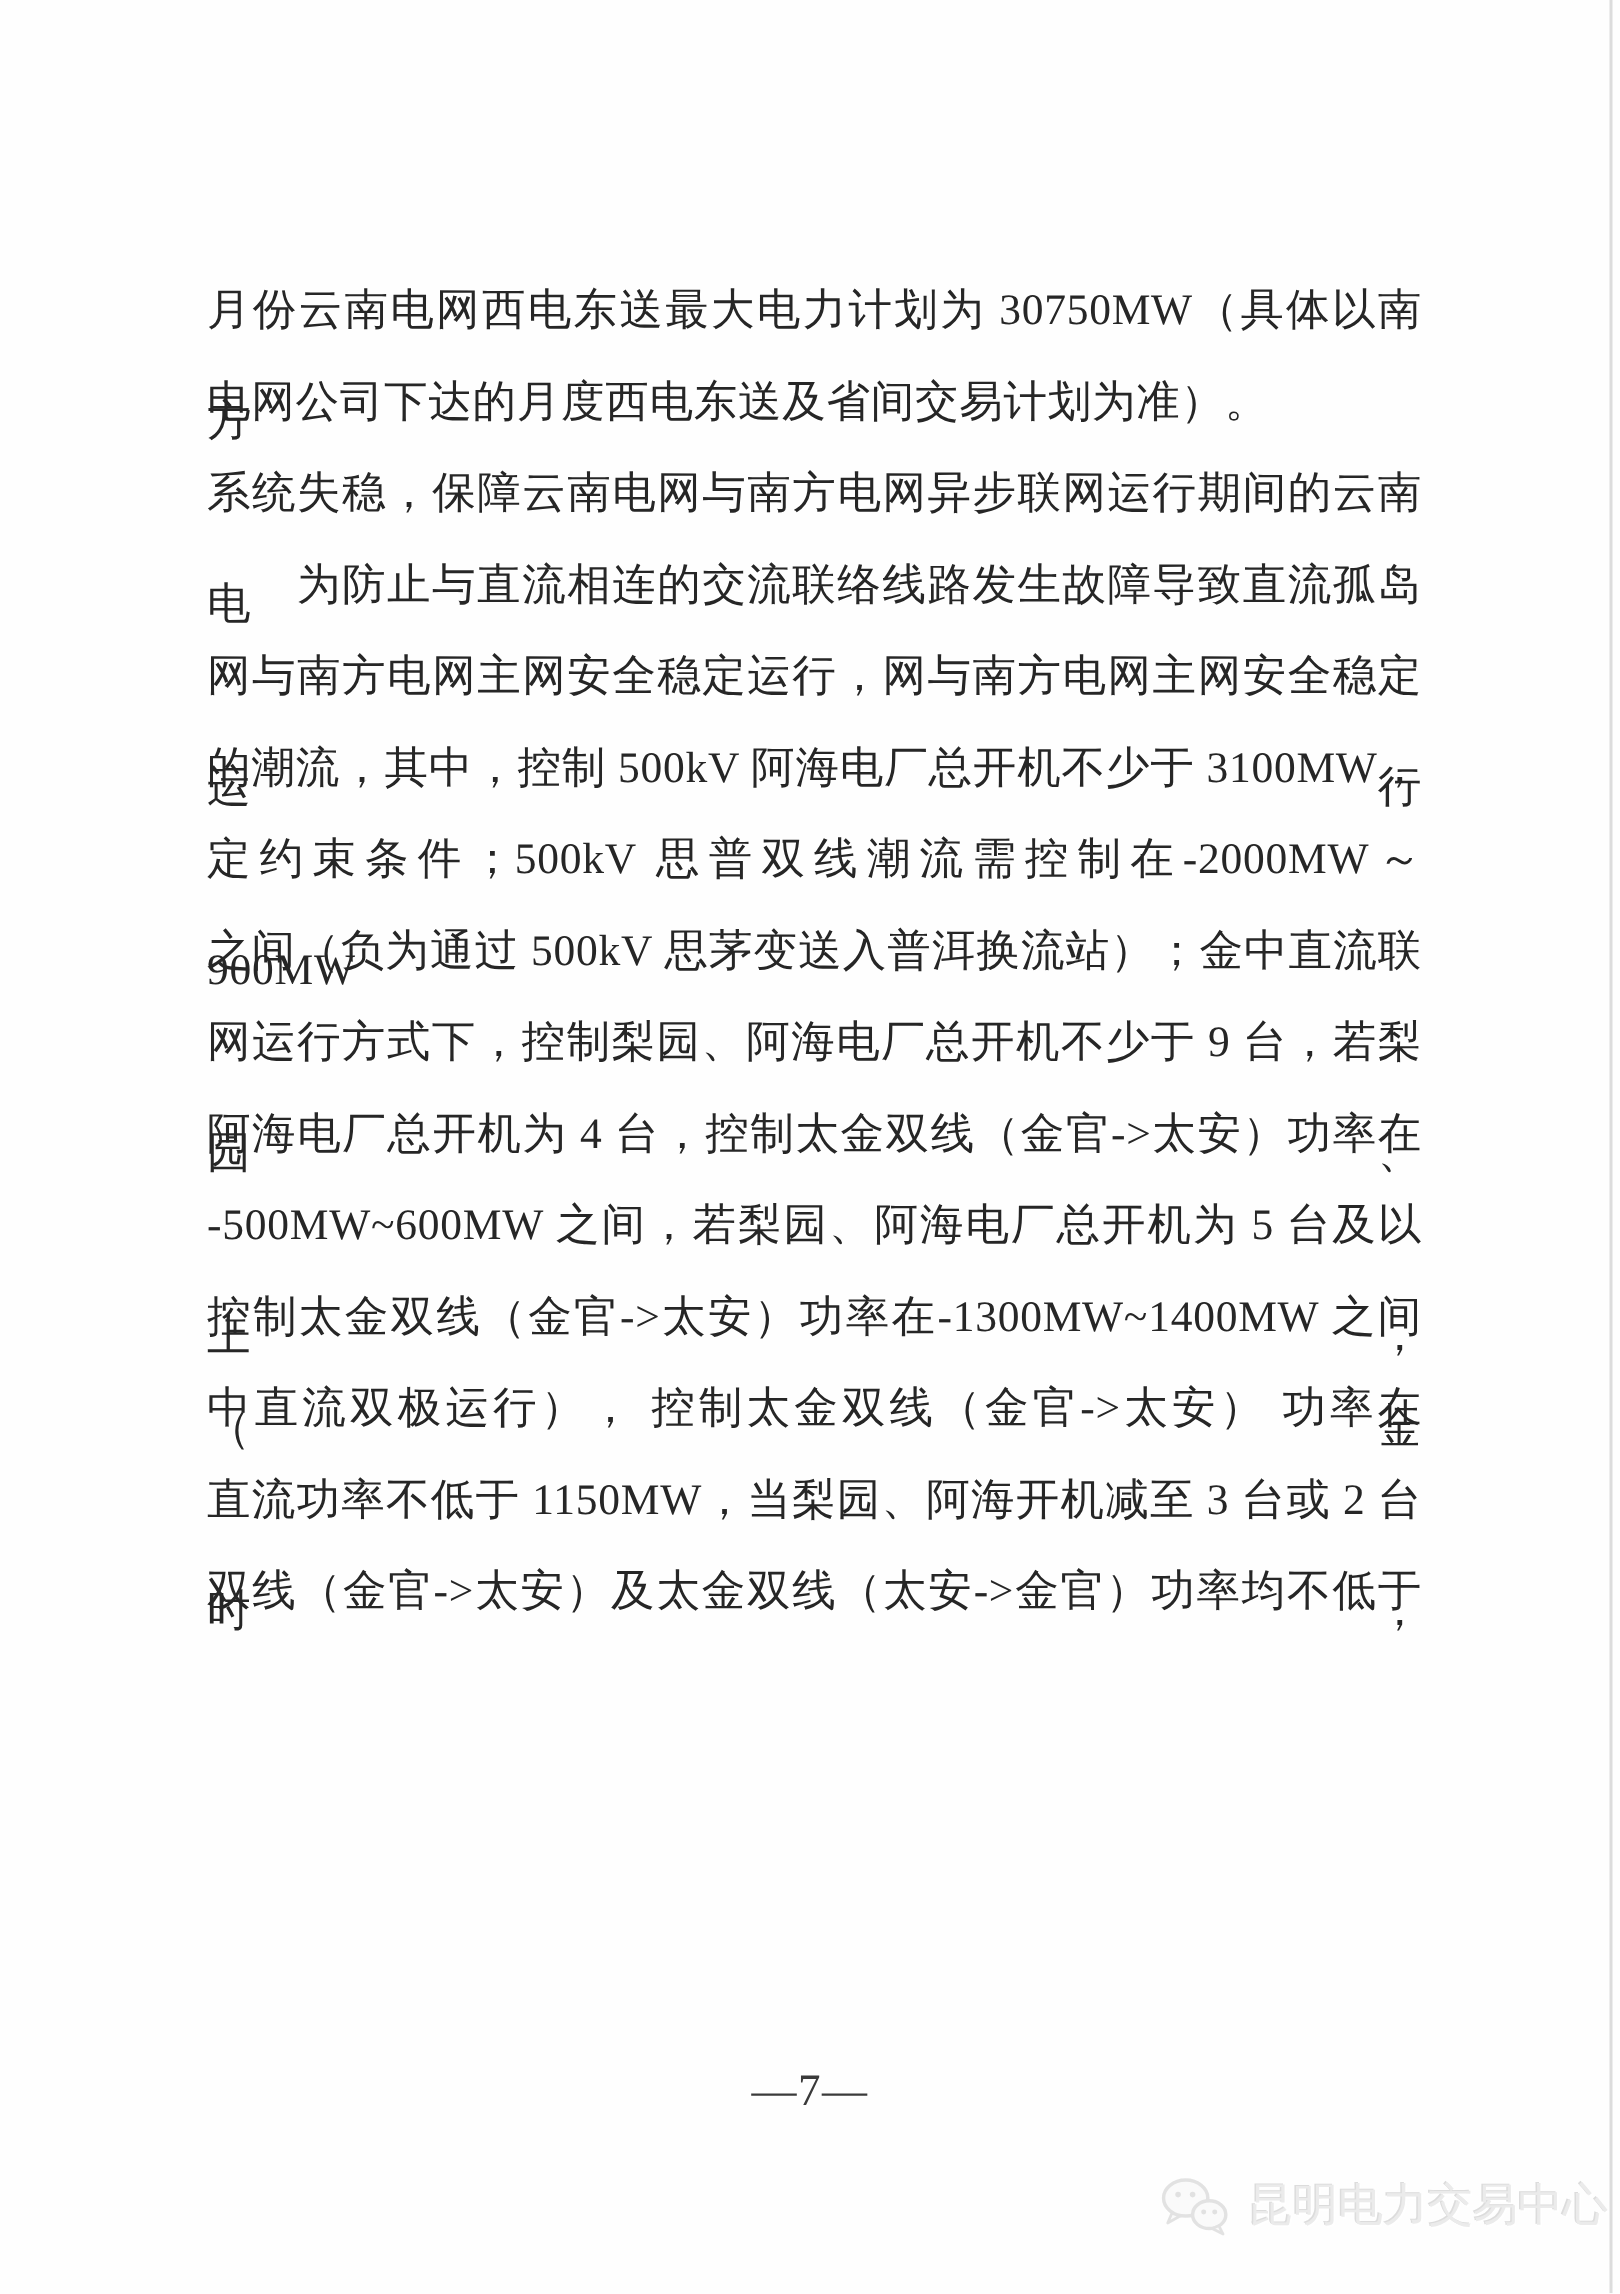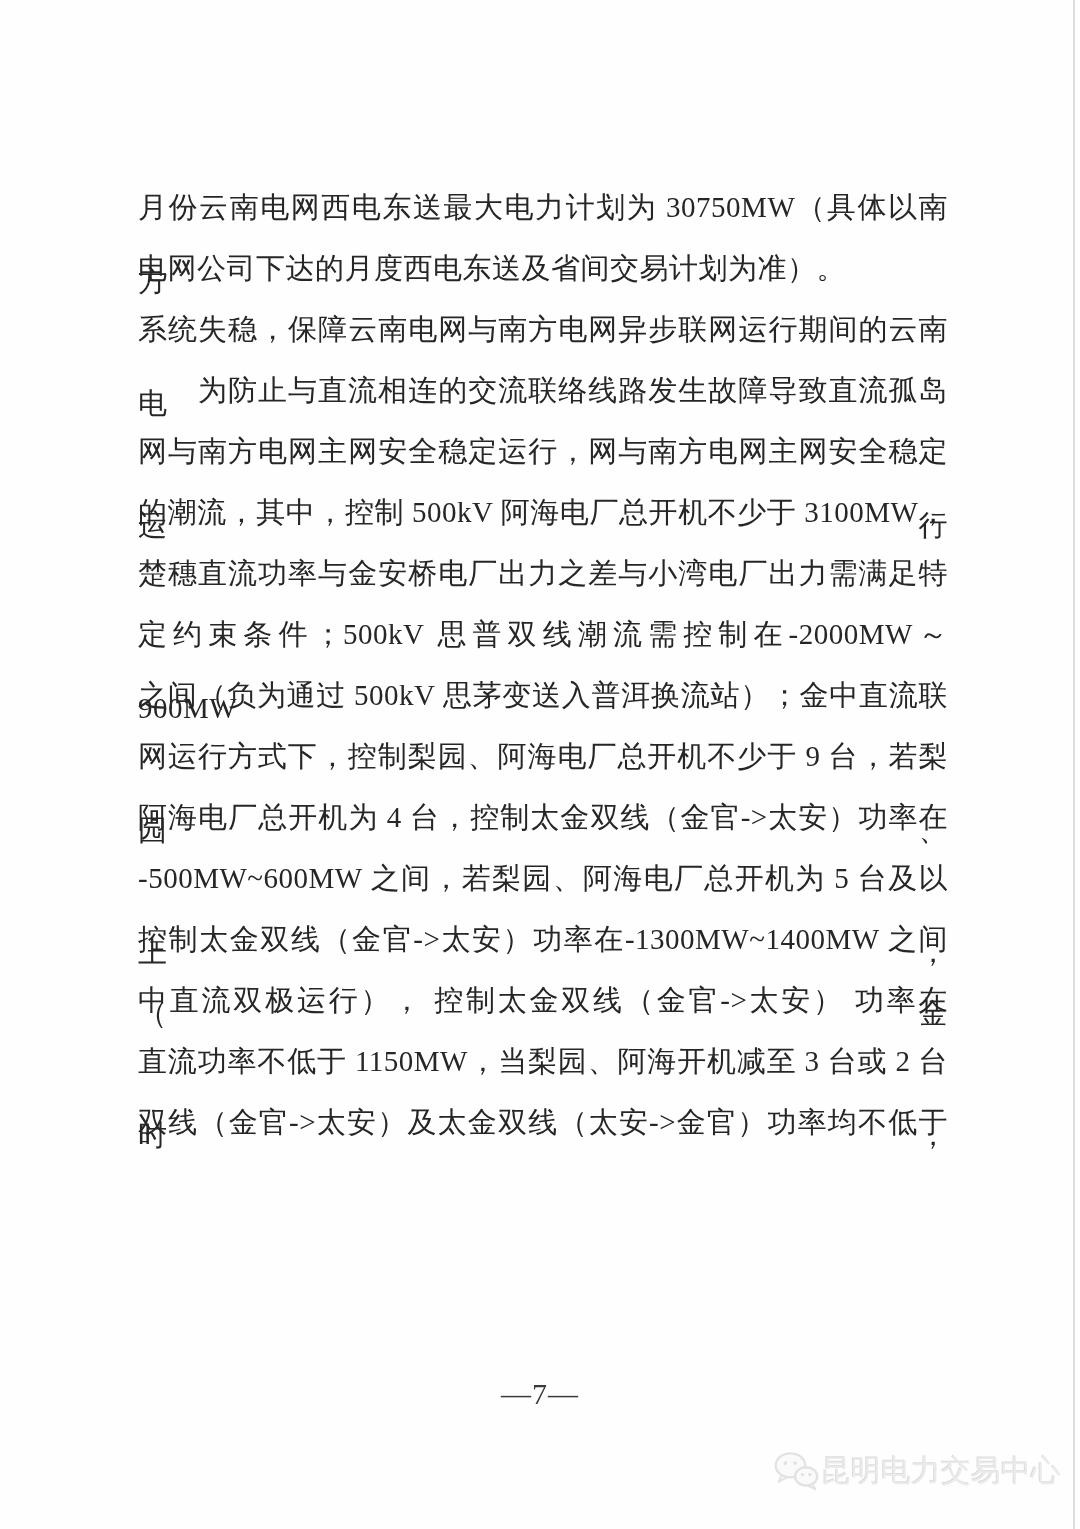--- a/index.html
+++ b/index.html
@@ -51,22 +51,22 @@
     font-size: 30px;
     line-height: 44px;
     color: #3a3a3a;
     letter-spacing: 1px;
   }
   .watermark {
     position: absolute;
     left: 772px;
     top: 1448px;
     display: flex;
-    align-items: flex-end;
-    gap: 1px;
+    align-items: center;
+    gap: 12px;
   }
   .watermark-text {
     font-size: 30px;
     color: #ebebeb;
     letter-spacing: 0px;
     text-shadow: -1px -1px 0 #dcdcdc, 1px 1px 0 #ffffff;
     font-family: "Liberation Sans", "DejaVu Sans", sans-serif;
     white-space: nowrap;
   }
   .wm-icon { display: block; opacity: 0.9; }
@@ -76,21 +76,20 @@
 
 <div class="page">
 
   <div class="content">
       <div class="line just">月份云南电网西电东送最大电力计划为 30750MW（具体以南方</div>
       <div class="line">电网公司下达的月度西电东送及省间交易计划为准）。</div>
       <div class="line just">系统失稳，保障云南电网与南方电网异步联网运行期间的云南电</div>
       <div class="line indent just">为防止与直流相连的交流联络线路发生故障导致直流孤岛</div>
       <div class="line just">网与南方电网主网安全稳定运行，网与南方电网主网安全稳定运行</div>
       <div class="line just">的潮流，其中，控制 500kV 阿海电厂总开机不少于 3100MW，</div>
-      <div class="line just">楚穗直流功率与金安桥电厂出力之差与小湾电厂出力需满足特</div>
       <div class="line just">定约束条件；500kV 思普双线潮流需控制在-2000MW～900MW</div>
       <div class="line just">之间（负为通过 500kV 思茅变送入普洱换流站）；金中直流联</div>
       <div class="line just">网运行方式下，控制梨园、阿海电厂总开机不少于 9 台，若梨园、</div>
       <div class="line just">阿海电厂总开机为 4 台，控制太金双线（金官-&gt;太安）功率在</div>
       <div class="line just">-500MW~600MW 之间，若梨园、阿海电厂总开机为 5 台及以上，</div>
       <div class="line just">控制太金双线（金官-&gt;太安）功率在-1300MW~1400MW 之间（金</div>
       <div class="line just">中直流双极运行）， 控制太金双线（金官-&gt;太安） 功率在</div>
       <div class="line just">直流功率不低于 1150MW，当梨园、阿海开机减至 3 台或 2 台时，</div>
       <div class="line just">双线（金官-&gt;太安）及太金双线（太安-&gt;金官）功率均不低于</div>
     </div>

